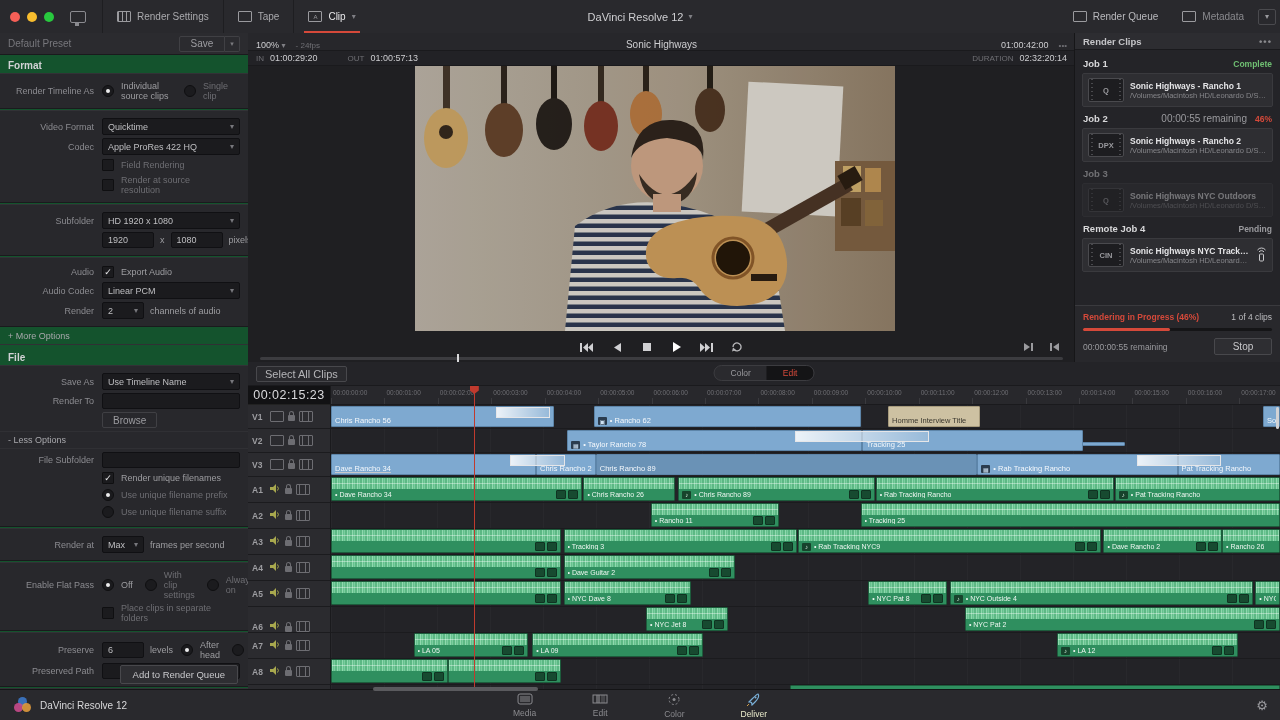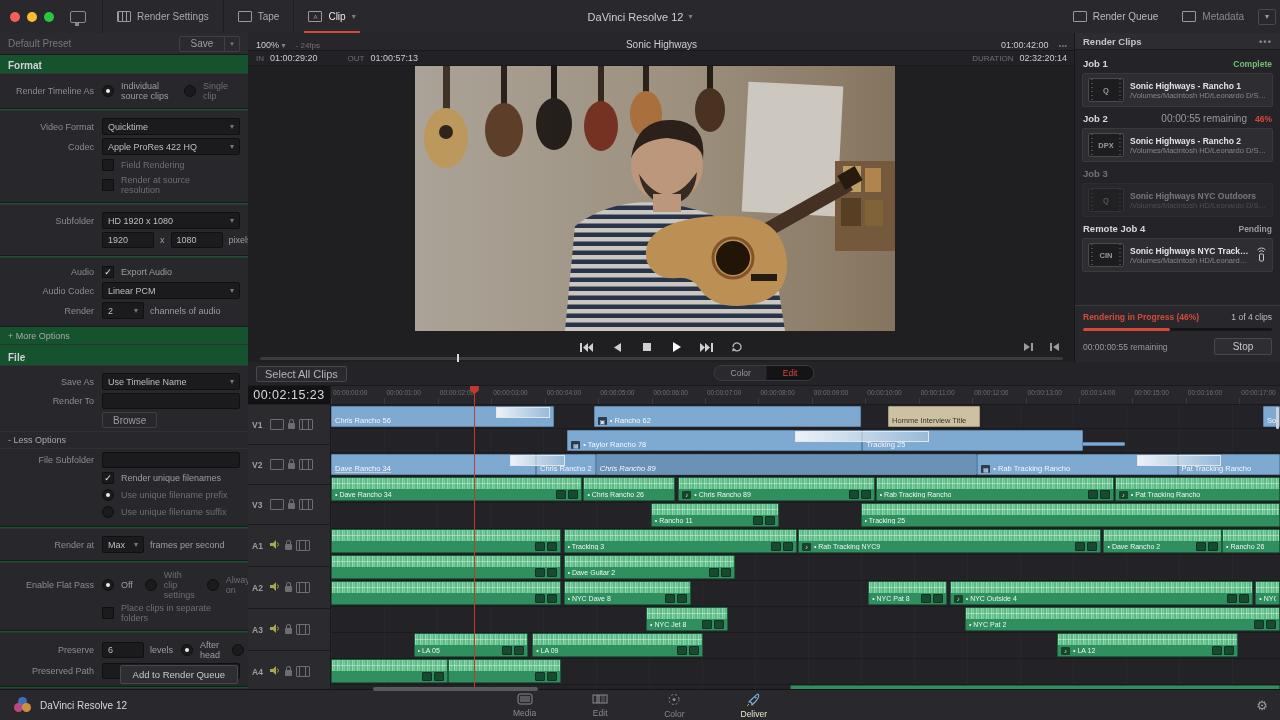--- a/index.html
+++ b/index.html
@@ -85,21 +85,21 @@
   
   .timeline{position:absolute;top:362px;left:248px;right:0;bottom:30px;background:#242428}
   .tl-toolbar{height:23px;position:relative;border-bottom:1px solid #1a1a1d;background:#242428}
   .selall-btn{position:absolute;left:8px;top:4px;height:14px;padding:0 8px;border:1px solid #48484c;border-radius:2px;color:#b5b5b8;display:flex;align-items:center;font-size:11px;background:#2a2a2e}
   .ce-toggle{position:absolute;left:50%;top:3px;transform:translateX(-50%);display:flex;border:1px solid #3c3c40;border-radius:8px;overflow:hidden;background:#2a2a2e}
   .ce-seg{padding:2px 16px;color:#9a9a9e;font-size:8.5px}
   .ce-seg.active{background:#141416;color:#d5493a}
   .tl-lower{display:flex;height:calc(100% - 23px)}
   .tl-heads{width:82px;flex-shrink:0;background:#5eead4;border-right:1px solid #1a1a1d}
   .tc-box{height:18px;background:#121214;display:flex;align-items:center;justify-content:center;color:#dadadd;font-size:12.5px;letter-spacing:.5px;border-bottom:1px solid #222}
-  .thead{display:flex;align-items:center;padding:8px 4px;gap:4px;border-bottom:1px solid #1b1b1e;background:#2b2b2f}
+  .thead{display:flex;align-items:center;padding:0 4px;gap:4px;border-bottom:1px solid #1b1b1e;background:#2b2b2f}
   .thead .tname{color:#9d9da1;font-size:8.5px;font-weight:bold;width:14px}
   .hicon{width:12px;height:9px;border:1px solid #6d6d72;border-radius:1px}
   .hicon.autosel{background:linear-gradient(90deg,transparent 2px,#6d6d72 2px 3px,transparent 3px 8px,#6d6d72 8px 9px,transparent 9px)}
   .hlock{width:7px;height:6px;background:#6d6d72;border-radius:1px;position:relative;margin-top:3px}
   .hlock:before{content:"";position:absolute;top:-4px;left:1px;width:3px;height:3px;border:1px solid #6d6d72;border-bottom:none;border-radius:3px 3px 0 0}
   .tl-bodies{flex:1;position:relative;overflow:hidden;background:#232327}
   .ruler{height:18px;background:#28282c;border-bottom:1px solid #1a1a1d;position:relative;overflow:hidden}
   .rlab{position:absolute;top:3px;color:#6e6e73;font-size:6.5px;white-space:nowrap}
   .rtick{position:absolute;top:12px;bottom:0;width:1px;background:#3a3a3e}
   .t-body{position:relative;border-bottom:1px solid #1b1b1e;background-image:repeating-linear-gradient(90deg,rgba(255,255,255,.022) 0 1px,transparent 1px 53px)}
@@ -715,21 +715,21 @@
           <div class="clip video" style="left: 0%; width: 21.6%; text-decoration: underline;">
             <span class="vlabel">
               <span>Dave Rancho 34</span>
             </span>
           </div>
           <div class="clip video" style="left: 21.6%; width: 6.3%;">
             <span class="vlabel">
               <span>Chris Rancho 26</span>
             </span>
           </div>
-          <div class="clip video dark" style="left: 27.9%; width: 40.2%; font-style: italic;">
+          <div class="clip video dark" style="left: 27.9%; width: 40.2%;">
             <span class="vlabel">
               <span>Chris Rancho 89</span>
             </span>
           </div>
           <div class="clip video" style="left: 68.1%; width: 21.1%;">
             <span class="vlabel">
               <span class="badge">▦</span>
               <span>• Rab Tracking Rancho</span>
             </span>
           </div>

